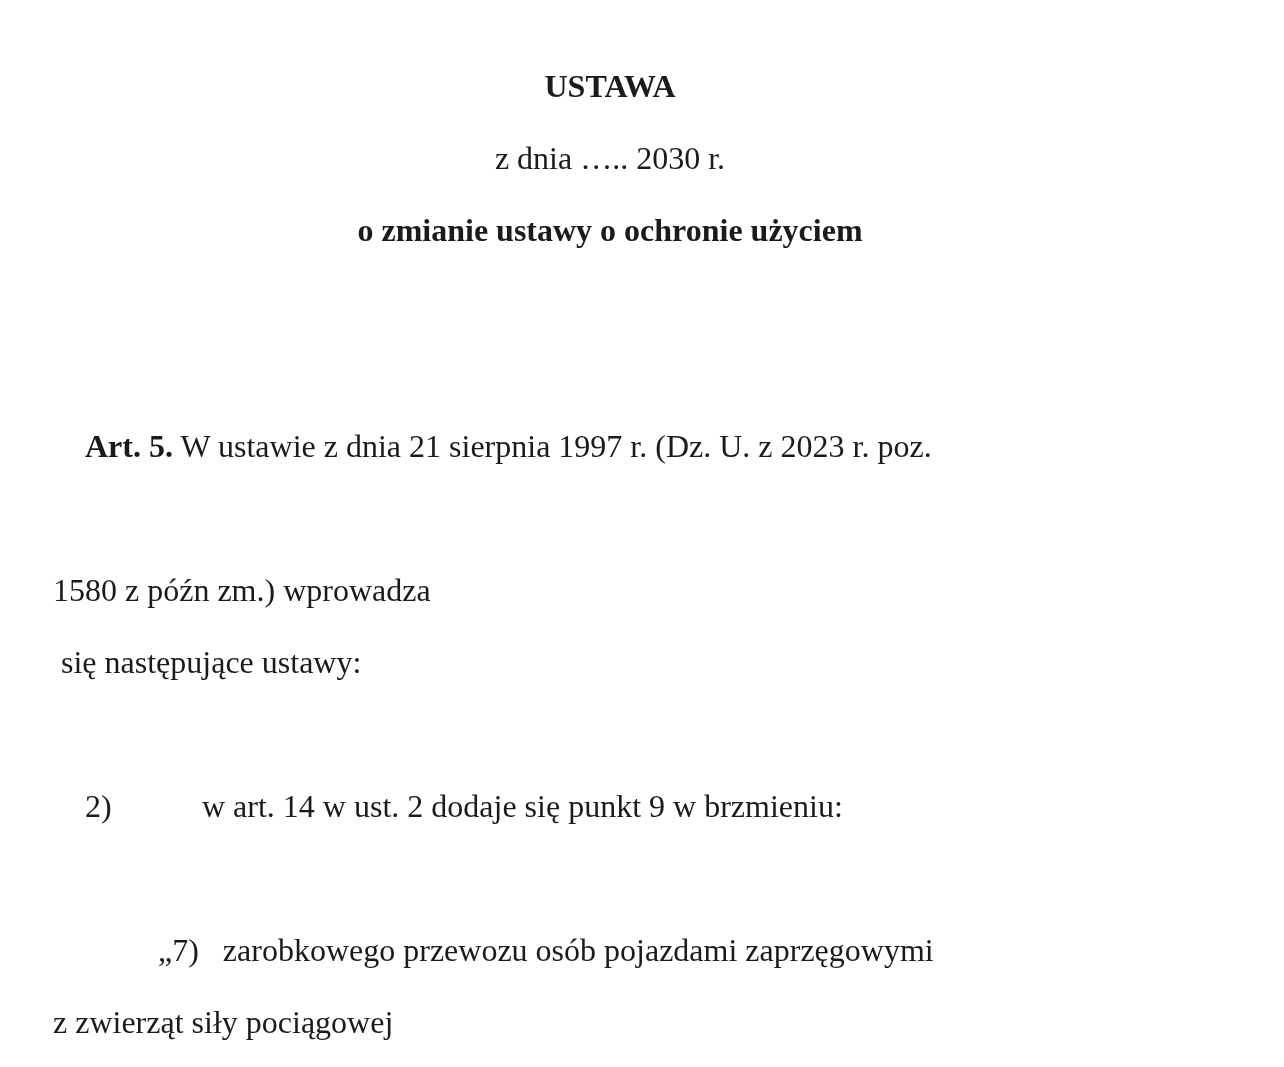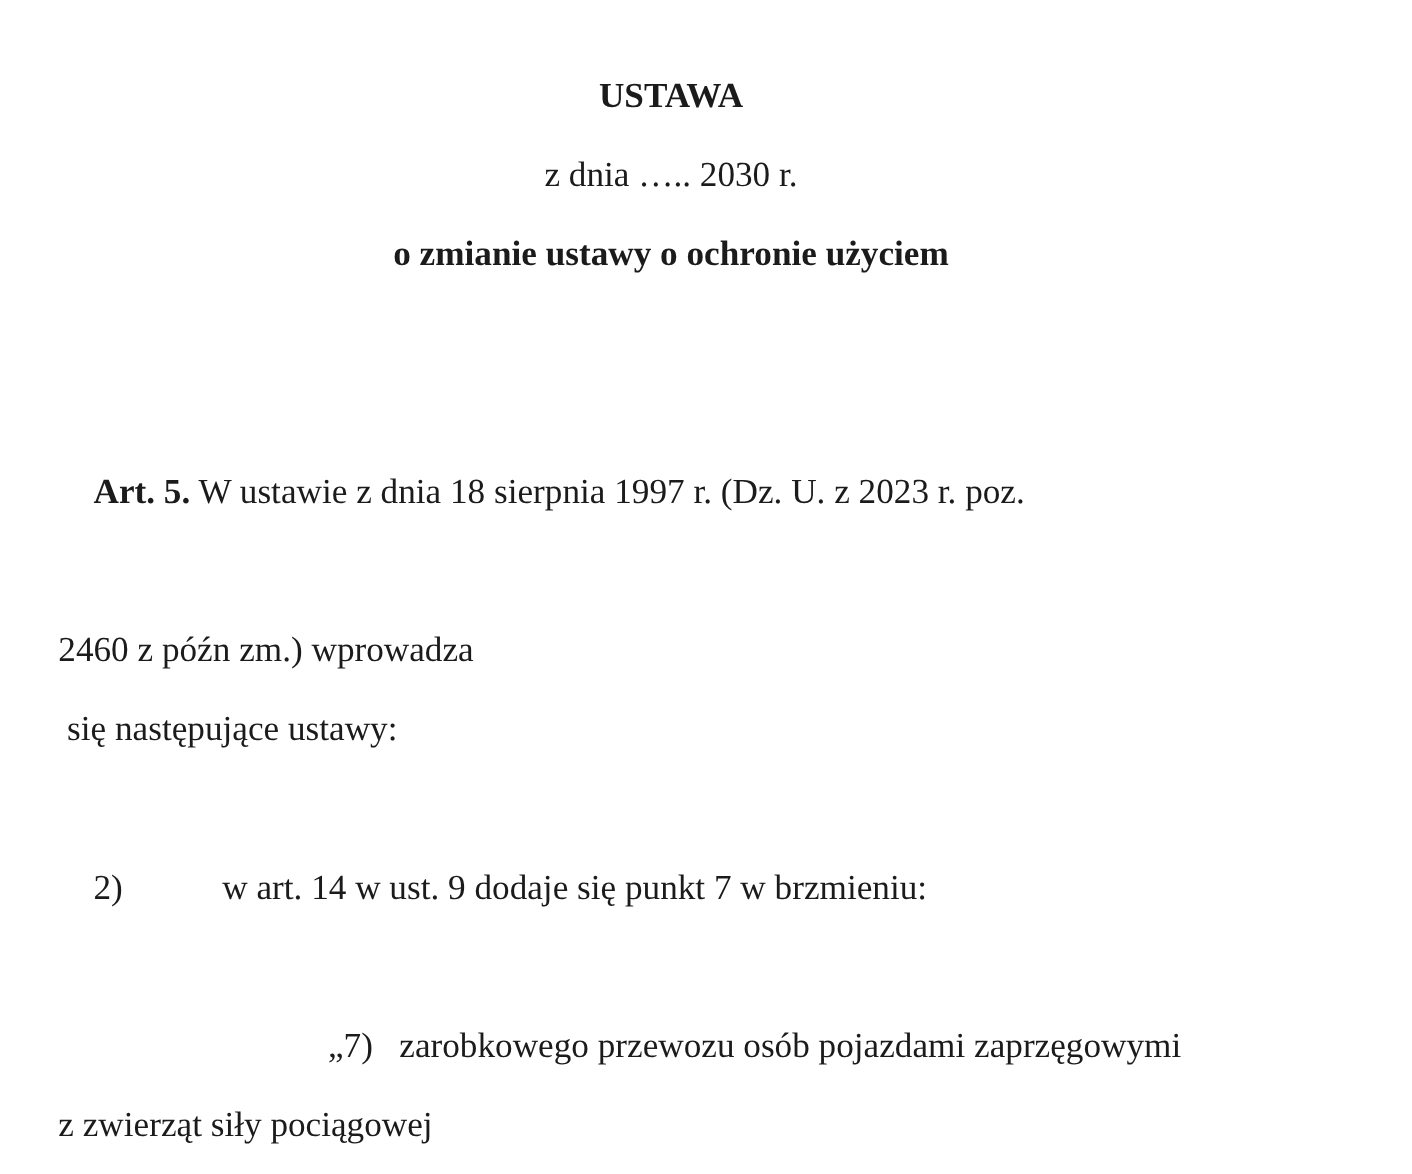--- a/index.html
+++ b/index.html
@@ -28,46 +28,46 @@
     text-align: center;
     
     margin-right: 47px;
   }
   .bold { font-weight: bold; }
   .blank { height: 72px; }
   .marker {
     display: inline-block;
     width: 117px;
   }
-  .indent-quote { padding-left: 105px; text-align: center; }
+  .indent-quote { padding-left: 105px; }
   .indent-deep  { padding-left: 138px; }
 </style>
 </head>
 <body>
 
 <div class="page">
 
   <div class="line center bold">USTAWA</div>
 
   <div class="line center">z dnia ….. 2030 r.</div>
 
   <div class="line center bold">o zmianie ustawy o ochronie użyciem</div>
 
   <div class="line blank"></div>
 
   <div class="line">
-    <span class="bold">Art. 5.</span><span> W ustawie z dnia 18 sierpnia 1997 r. (Dz. U. z 2023 r. poz.</span>
+    <span class="bold">Art. 5.</span><span> W ustawie z dnia 21 sierpnia 1997 r. (Dz. U. z 2023 r. poz.</span>
   </div>
 
-  <div class="line">2460 z późn zm.) wprowadza</div>
+  <div class="line">1580 z późn zm.) wprowadza</div>
 
   <div class="line"> się następujące ustawy:</div>
 
   <div class="line">
-    <span class="marker">2)</span><span>w art. 14 w ust. 9 dodaje się punkt 7 w brzmieniu:</span>
+    <span class="marker">2)</span><span>w art. 14 w ust. 2 dodaje się punkt 9 w brzmieniu:</span>
   </div>
 
   <div class="line indent-quote">„7)   zarobkowego przewozu osób pojazdami zaprzęgowymi</div>
 
   <div class="line">z zwierząt siły pociągowej</div>
 
   <div class="line indent-deep">zwierząt, służących do przewozu powyżej sześciu</div>
 
 </div>
 

